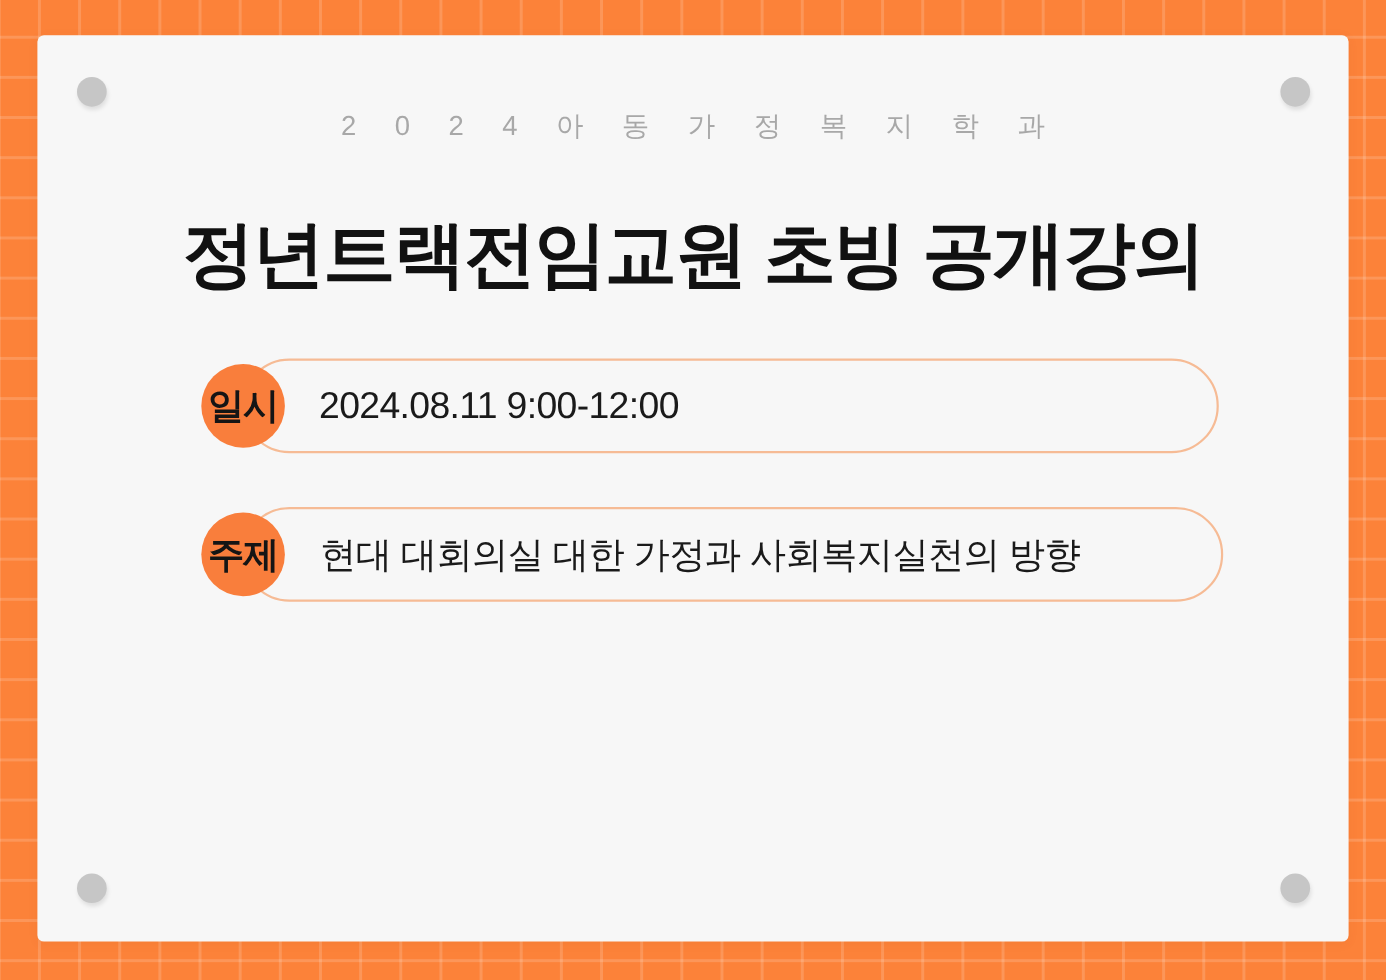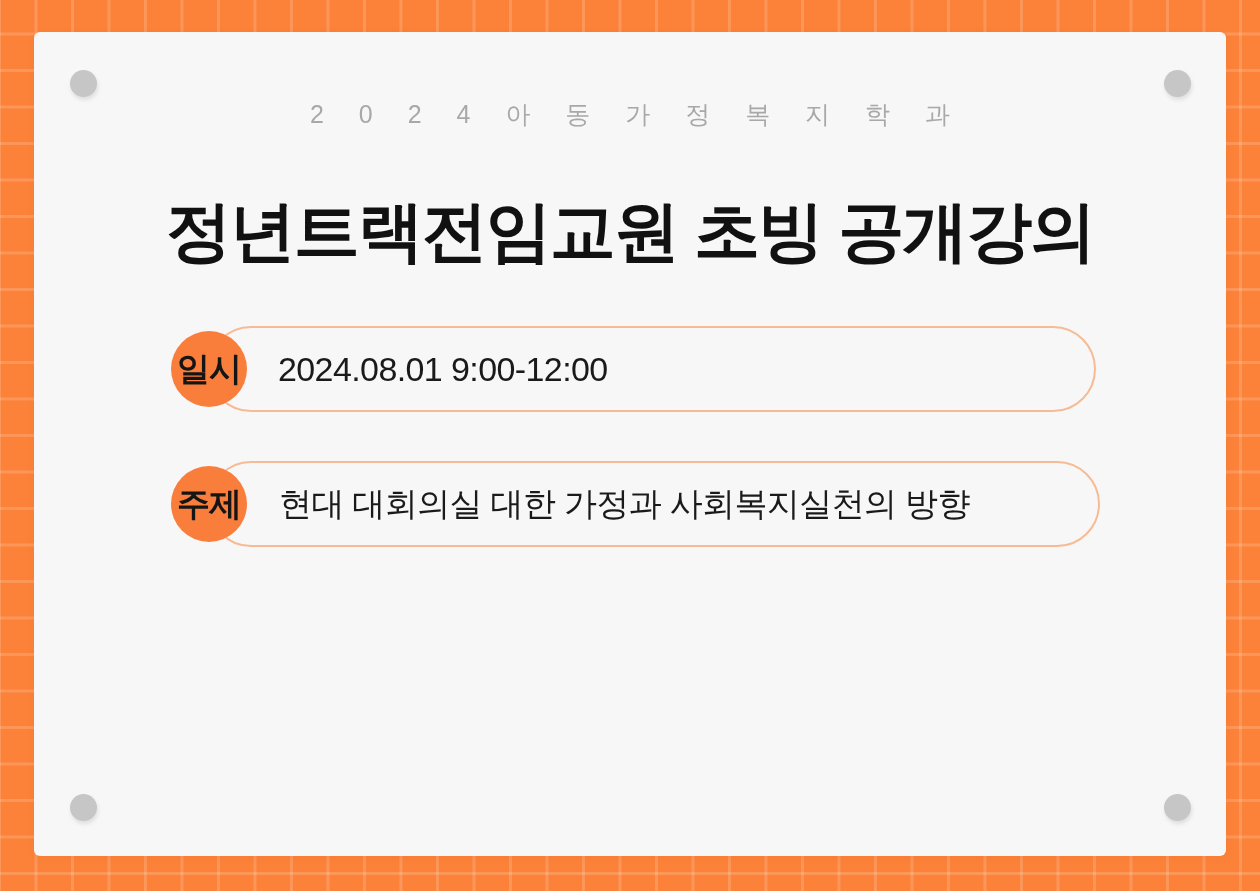--- a/index.html
+++ b/index.html
@@ -86,20 +86,21 @@
     position: absolute;
     left: 0;
     top: 294px;
     width: 1192px;
   }
 
   .row {
     position: relative;
     height: 79px;
     margin-bottom: 56px;
+    margin-left: 12px;
   }
 
   .row-pill {
     position: absolute;
     left: 174px;
     top: 0;
     height: 86px;
     border: 2px solid #f6bb95;
     border-radius: 43px;
     background: transparent;
@@ -157,21 +158,21 @@
 
     <div class="eyebrow">2 0 2 4   아 동 가 정 복 지 학 과</div>
 
     <h1 class="headline">정년트랙전임교원 초빙 공개강의</h1>
 
     <div class="rows">
 
       <div class="row row-1">
         <div class="row-pill"></div>
         <div class="row-badge">일시</div>
-        <div class="row-text">2024.08.01 9:00-12:00</div>
+        <div class="row-text">2024.08.11 9:00-12:00</div>
       </div>
 
 
       <div class="row row-3">
         <div class="row-pill"></div>
         <div class="row-badge">주제</div>
         <div class="row-text">현대 대회의실 대한 가정과 사회복지실천의 방향</div>
       </div>
 
     </div>

